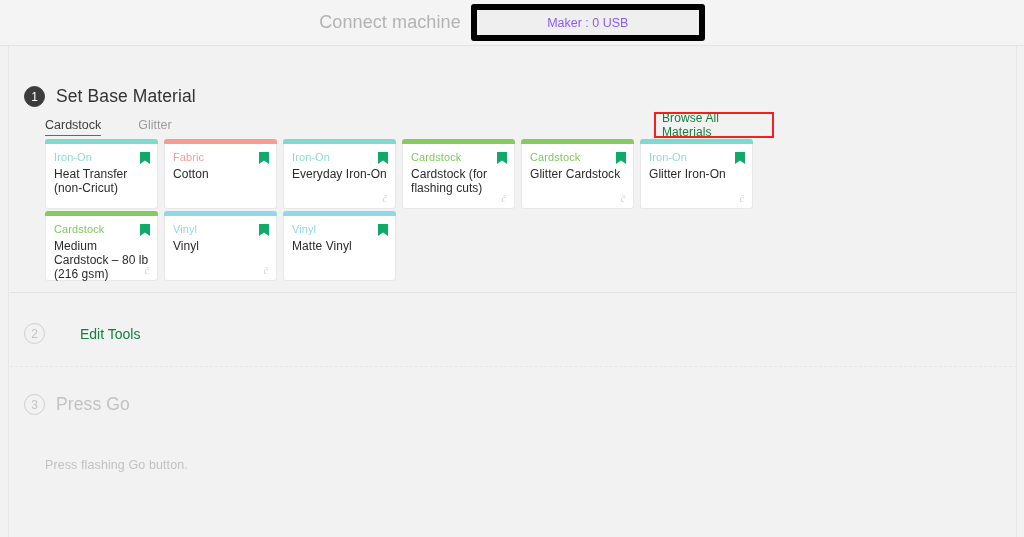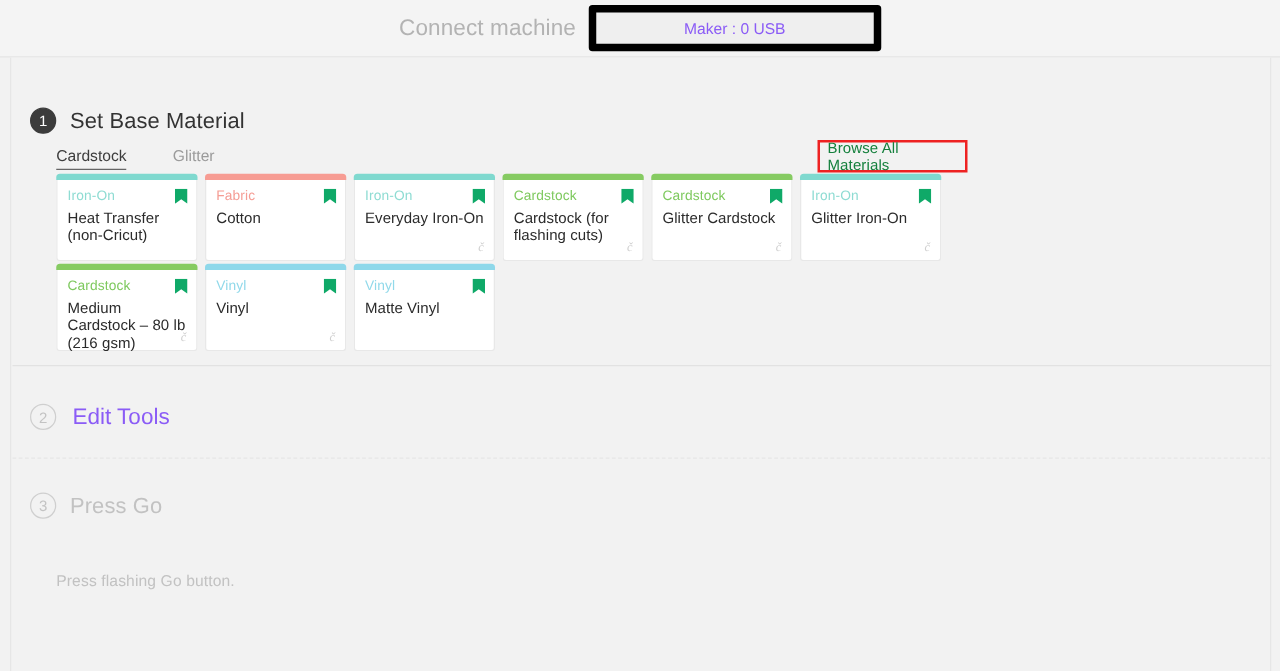--- a/index.html
+++ b/index.html
@@ -97,23 +97,23 @@
   }
   .step-title {
     font-size: 17.5px;
     color: #333333;
     letter-spacing: .1px;
   }
   .step-title.dim {
     color: #c2c2c2;
   }
   .edit-tools {
-    font-size: 18px;
-    color: #8b5cf6;
-    margin-left: 2px;
+    font-size: 14px;
+    color: #15803d;
+    margin-left: 24px;
     cursor: pointer;
   }
 
   
   .tabs {
     position: absolute;
     left: 45px;
     top: 118px;
     display: flex;
     gap: 37px;

